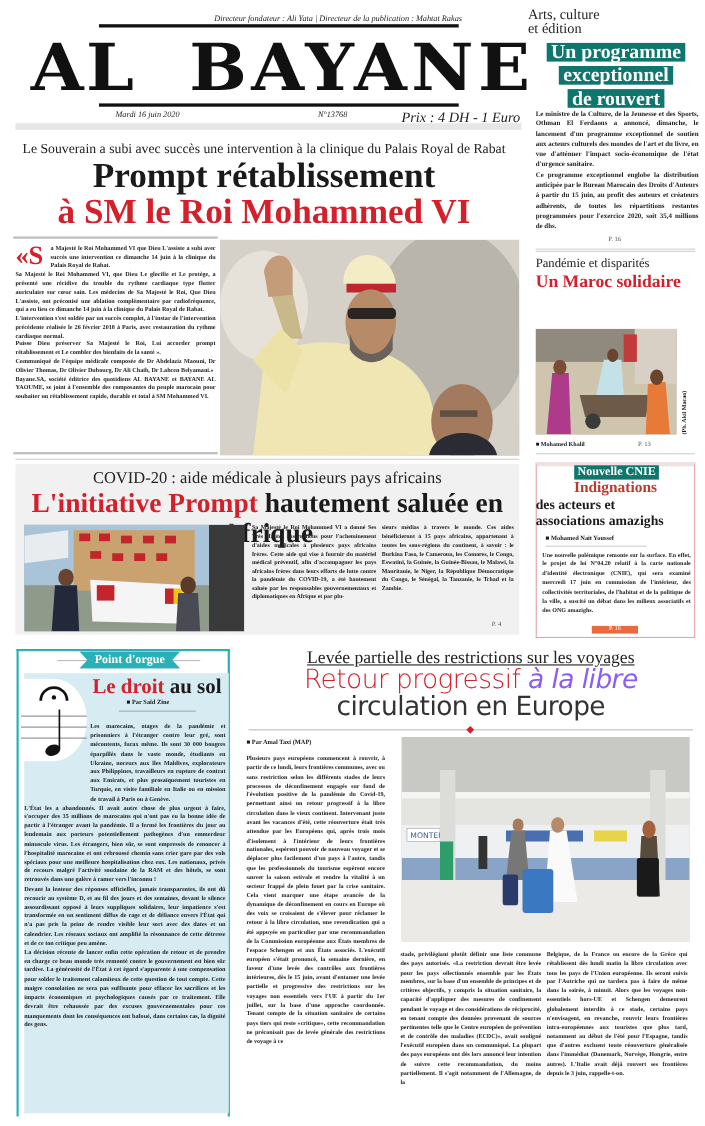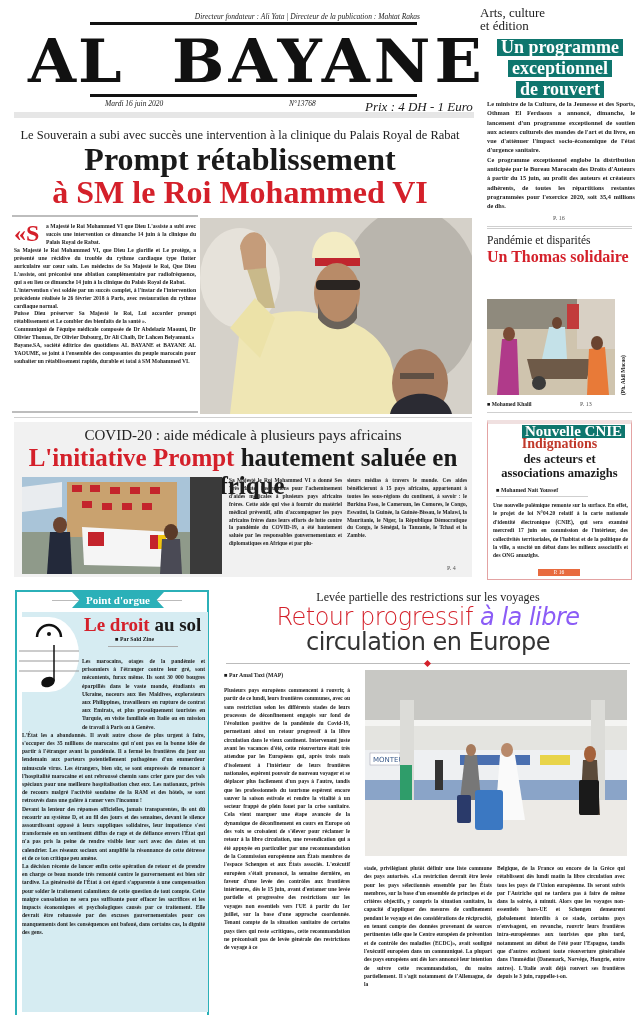--- a/index.html
+++ b/index.html
@@ -53,39 +53,39 @@
   #covid-block { left: 14px; top: 422px; width: 458px; height: 155px; background: #f1f1f1; }
   #covid-kicker { left: 14px; top: 427px; width: 458px; text-align: center; font-size: 15px; color: #222; }
   #covid-title { left: 14px; top: 444px; width: 458px; text-align: center; font-size: 25px; font-weight: bold; line-height: 28px; }
   #covid-photo { left: 22px; top: 477px; width: 200px; height: 97px; overflow: hidden; background: #9fb6c8; }
   #covid-col1 { left: 229px; top: 477px; width: 113px; font-size: 5.4px; line-height: 7.9px; text-align: justify; font-weight: bold; color: #222; }
   #covid-col2 { left: 347px; top: 477px; width: 120px; font-size: 5.4px; line-height: 7.9px; text-align: justify; font-weight: bold; color: #222; }
   #covid-page { left: 447px; top: 565px; font-size: 6px; color: #555; }
 
   
   #cnie-box { left: 487px; top: 420px; width: 145px; height: 160px; border: 1px solid #e3a3a3; border-top: 4px solid #f0e0e0; background: #fff; }
-  #cnie-tag { left: 522px; top: 423px; font-size: 15px; }
+  #cnie-tag { left: 522px; top: 423px; font-size: 11px; }
   #cnie-tag .redbox { line-height: 13px; padding: 0 3px; }
   #cnie-title-red { left: 487px; top: 437px; width: 145px; text-align: center; font-size: 14px; font-weight: bold; color: #c0392b; line-height: 14px; }
-  #cnie-title { left: 487px; top: 452px; width: 145px; text-align: center; font-size: 12.5px; font-weight: bold; line-height: 14px; }
+  #cnie-title { left: 487px; top: 452px; width: 145px; text-align: left; font-size: 12.5px; font-weight: bold; line-height: 14px; }
   #cnie-author { left: 496px; top: 487px; font-size: 5.8px; font-weight: bold; }
   #cnie-body { left: 493px; top: 501px; width: 135px; font-size: 5.5px; line-height: 8.4px; text-align: justify; font-weight: bold; color: #222; }
   #cnie-page { left: 538px; top: 569px; width: 42px; height: 7px; background: #e86a3e; color: #fff; font-size: 5.5px; text-align: center; line-height: 7px; }
 
   
   #po-frame { left: 15px; top: 590px; width: 194px; height: 425px; border: 2px solid #2bb0b8; border-bottom: none; }
   #po-tag { left: 72px; top: 592px; width: 92px; height: 16px; background: #2bb0b8; color: #fff; font-size: 11px; font-weight: bold; text-align: center; line-height: 16px; clip-path: polygon(0 0,100% 0,92% 50%,100% 100%,0 100%,8% 50%); }
   #po-inner { left: 22px; top: 612px; width: 186px; height: 400px; background: #d6ecf2; }
   #po-circle { left: 19px; top: 617px; width: 60px; height: 75px; background: #fff; border-radius: 0 50% 50% 0 / 0 50% 50% 0; }
   #po-title { left: 84px; top: 614px; font-size: 19px; font-weight: bold; }
   #po-author { left: 115px; top: 636px; font-size: 5.8px; font-weight: bold; }
   #po-body1 { left: 22px; top: 657px; width: 183px; font-size: 5.6px; line-height: 8.2px; text-align: justify; font-weight: bold; color: #222; }
 
   
-  #eu-kicker { left: 215px; top: 590px; width: 426px; text-align: center; font-size: 12px; color: #222; }
+  #eu-kicker { left: 215px; top: 590px; width: 426px; text-align: center; font-size: 16px; color: #222; text-decoration: underline; }
   #eu-title1 { left: 215px; top: 604px; width: 426px; text-align: center; font-size: 24px; line-height: 26px; font-family: "DejaVu Sans", sans-serif; font-weight: 200; letter-spacing: -0.5px; }
   #eu-title2 { left: 215px; top: 629px; width: 426px; text-align: center; font-size: 24px; line-height: 26px; font-family: "DejaVu Sans", sans-serif; letter-spacing: -0.5px; color: #333; }
   #eu-rule { left: 226px; top: 663px; width: 404px; height: 1px; background: #bbb; }
   #eu-dot { left: 425px; top: 661px; width: 5px; height: 5px; background: #d4202a; transform: rotate(45deg); }
   #eu-author { left: 224px; top: 672px; font-size: 5.8px; font-weight: bold; }
   #eu-col1 { left: 224px; top: 686px; width: 126px; font-size: 5.5px; line-height: 8.3px; text-align: justify; font-weight: bold; color: #222; }
   #eu-photo { left: 365px; top: 670px; width: 262px; height: 186px; overflow: hidden; background: #dcdcd8; }
   #eu-col2 { left: 364px; top: 864px; width: 128px; font-size: 5.5px; line-height: 8.3px; text-align: justify; font-weight: bold; color: #222; }
   #eu-col3 { left: 497px; top: 864px; width: 128px; font-size: 5.5px; line-height: 8.3px; text-align: justify; font-weight: bold; color: #222; }
 </style>
@@ -151,21 +151,21 @@
     <path d="M118 85 C125 110 150 110 157 85 L157 100 C148 115 128 115 118 100 Z" fill="#6a625a"></path>
     <ellipse cx="220" cy="165" rx="28" ry="34" fill="#a47a5e"></ellipse>
     <path d="M190 196 C195 170 245 168 252 196 Z" fill="#2b2b33"></path>
     <rect x="200" y="155" width="34" height="6" fill="#333" opacity=".6"></rect>
   </svg>
 </div>
 
 <div class="abs hline" style="left:487px; top:228px; width:145px;"></div>
 <div id="pand-kicker" class="abs">Pandémie et disparités</div>
 <div id="pand-title" class="abs">
-  <span class="red">Un Thomas solidaire</span><br>
+  <span class="red">Un Maroc solidaire</span><br>
 </div>
 <div id="pand-photo" class="abs">
   <svg width="128" height="96" viewBox="0 0 128 96">
     <rect width="128" height="96" fill="#cfc4ae"></rect>
     <rect x="0" y="0" width="128" height="30" fill="#8f8a7d"></rect>
     <rect x="90" y="0" width="38" height="50" fill="#d8d0c4"></rect>
     <rect x="80" y="5" width="12" height="25" fill="#c23b3b"></rect>
     <path d="M10 96 L15 40 L30 40 L32 96 Z" fill="#b03a8a"></path>
     <ellipse cx="22" cy="35" rx="6" ry="7" fill="#7a4b35"></ellipse>
     <path d="M55 60 L62 28 L78 28 L80 60 Z" fill="#c4e1e8"></path>

